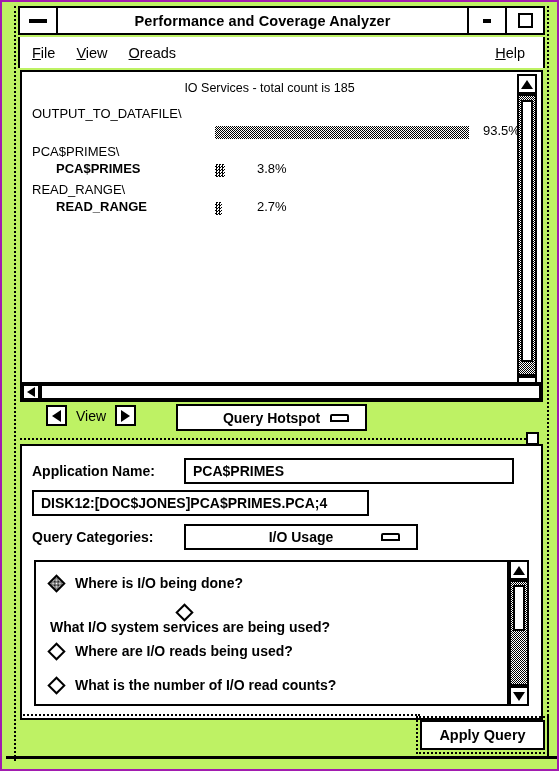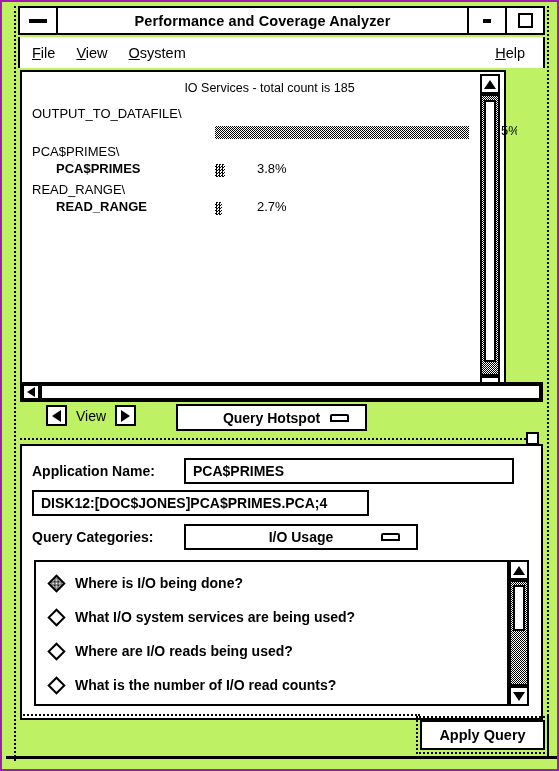--- a/index.html
+++ b/index.html
@@ -83,21 +83,21 @@
     white-space: nowrap;
     cursor: default;
   }
   .menu-item .mn { text-decoration: underline; }
   #menu-help { margin-left: auto; margin-right: 6px; }
 
   
   #chart-pane {
     position: absolute;
     left: 18px; top: 68px;
-    width: 486px; height: 330px;
+    width: 523px; height: 330px;
     border: 2px solid #000;
     background: #fff;
   }
   #chart-title {
     position: absolute;
     left: 0; top: 9px;
     width: 495px;
     text-align: center;
     font-size: 12.5px;
     white-space: nowrap;
@@ -431,21 +431,21 @@
       <span class="tb-min-glyph"></span>
     </div>
     <div class="tb-btn right">
       <span class="tb-max-glyph"></span>
     </div>
   </div>
 
   <div id="menubar">
     <div class="menu-item"><span class="mn">F</span><span>ile</span></div>
     <div class="menu-item"><span class="mn">V</span><span>iew</span></div>
-    <div class="menu-item"><span class="mn">O</span><span>system</span></div>
+    <div class="menu-item"><span class="mn">O</span><span>reads</span></div>
     <div class="menu-item" id="menu-help"><span class="mn">H</span><span>elp</span></div>
   </div>
 
   <div id="chart-pane">
     <div id="chart-title">IO Services - total count is 185</div>
     <div id="chart-body">
         <div class="grp-label" style="top: 0px;">OUTPUT_TO_DATAFILE\</div>
         <div class="row" style="top: 17px;">
           <div class="bar" style="width: 254px;"></div>
           <span class="pct" style="left: 461px;">93.5%</span>
@@ -520,21 +520,21 @@
         <span>I/O Usage</span>
         <span class="opt-glyph"></span>
       </span>
     </div>
 
     <div id="query-box">
         <div class="query-item" style="top: 10px;">
           <span class="diamond on"></span>
           <span class="query-label">Where is I/O being done?</span>
         </div>
-        <div class="query-item" style="top: 44px;">
+        <div class="query-item" style="top: 44px; flex-direction: column;">
           <span class="diamond"></span>
           <span class="query-label">What I/O system services are being used?</span>
         </div>
         <div class="query-item" style="top: 78px;">
           <span class="diamond"></span>
           <span class="query-label">Where are I/O reads being used?</span>
         </div>
         <div class="query-item" style="top: 112px;">
           <span class="diamond"></span>
           <span class="query-label">What is the number of I/O read counts?</span>

